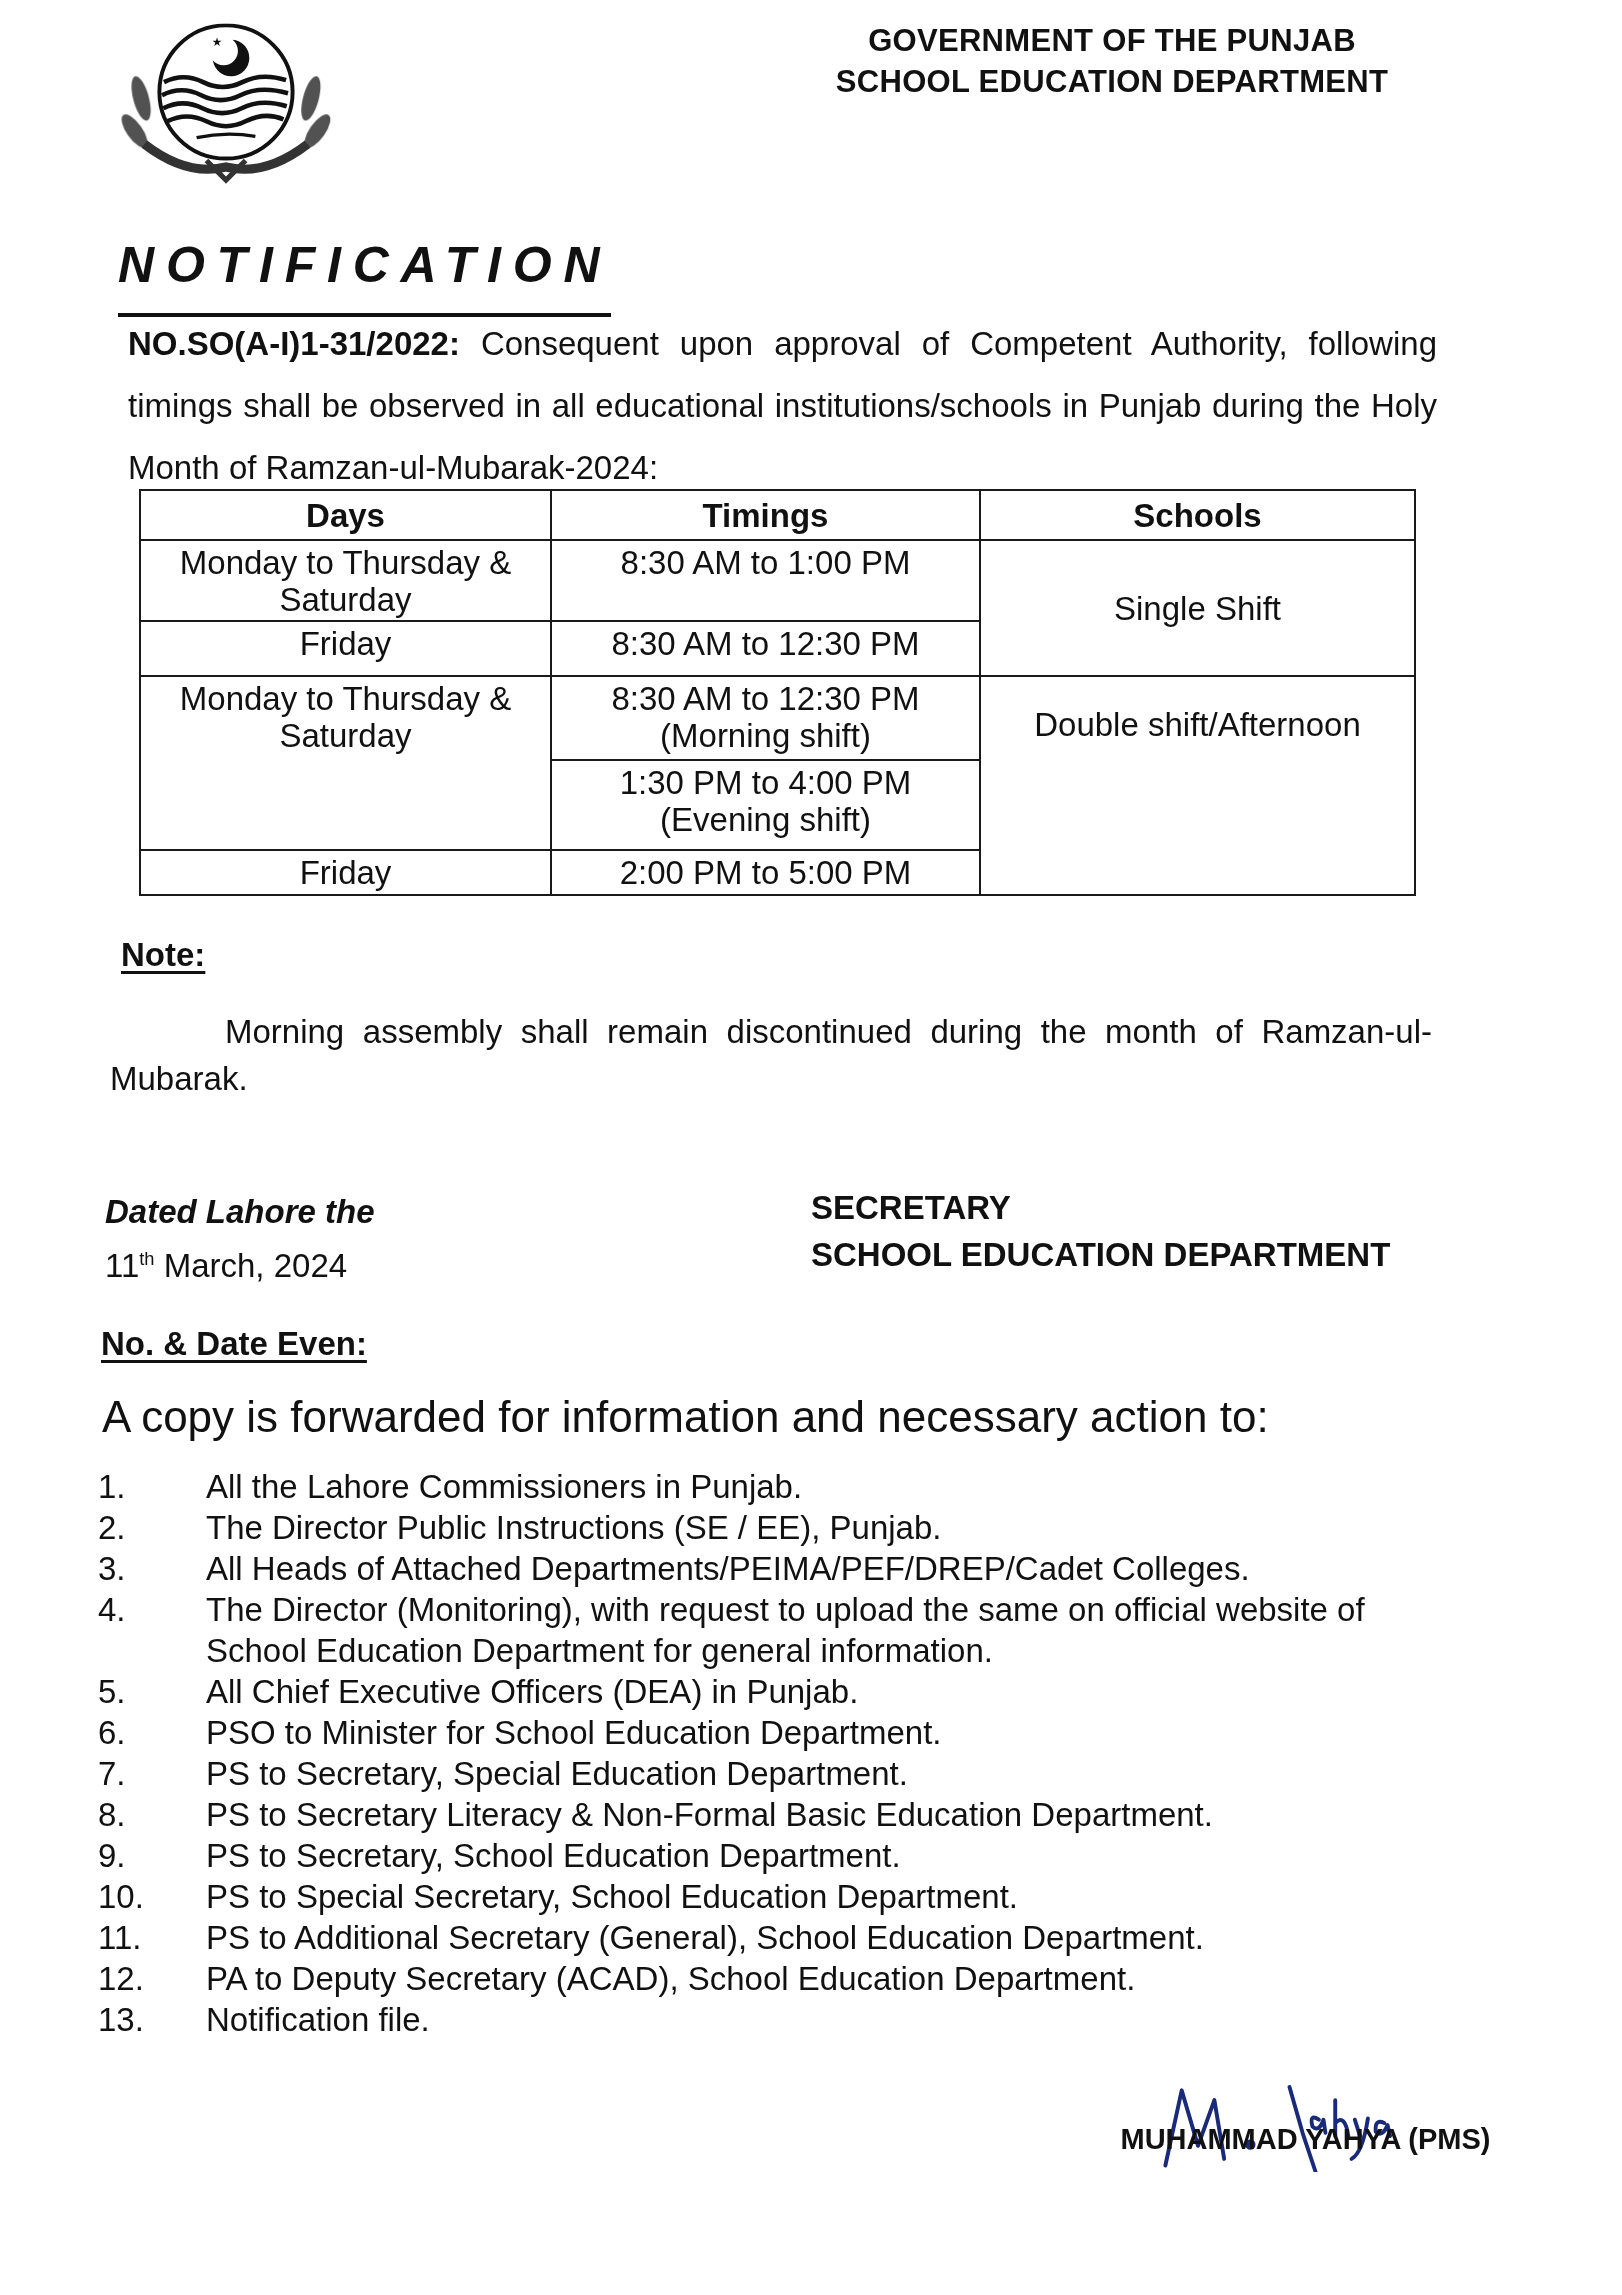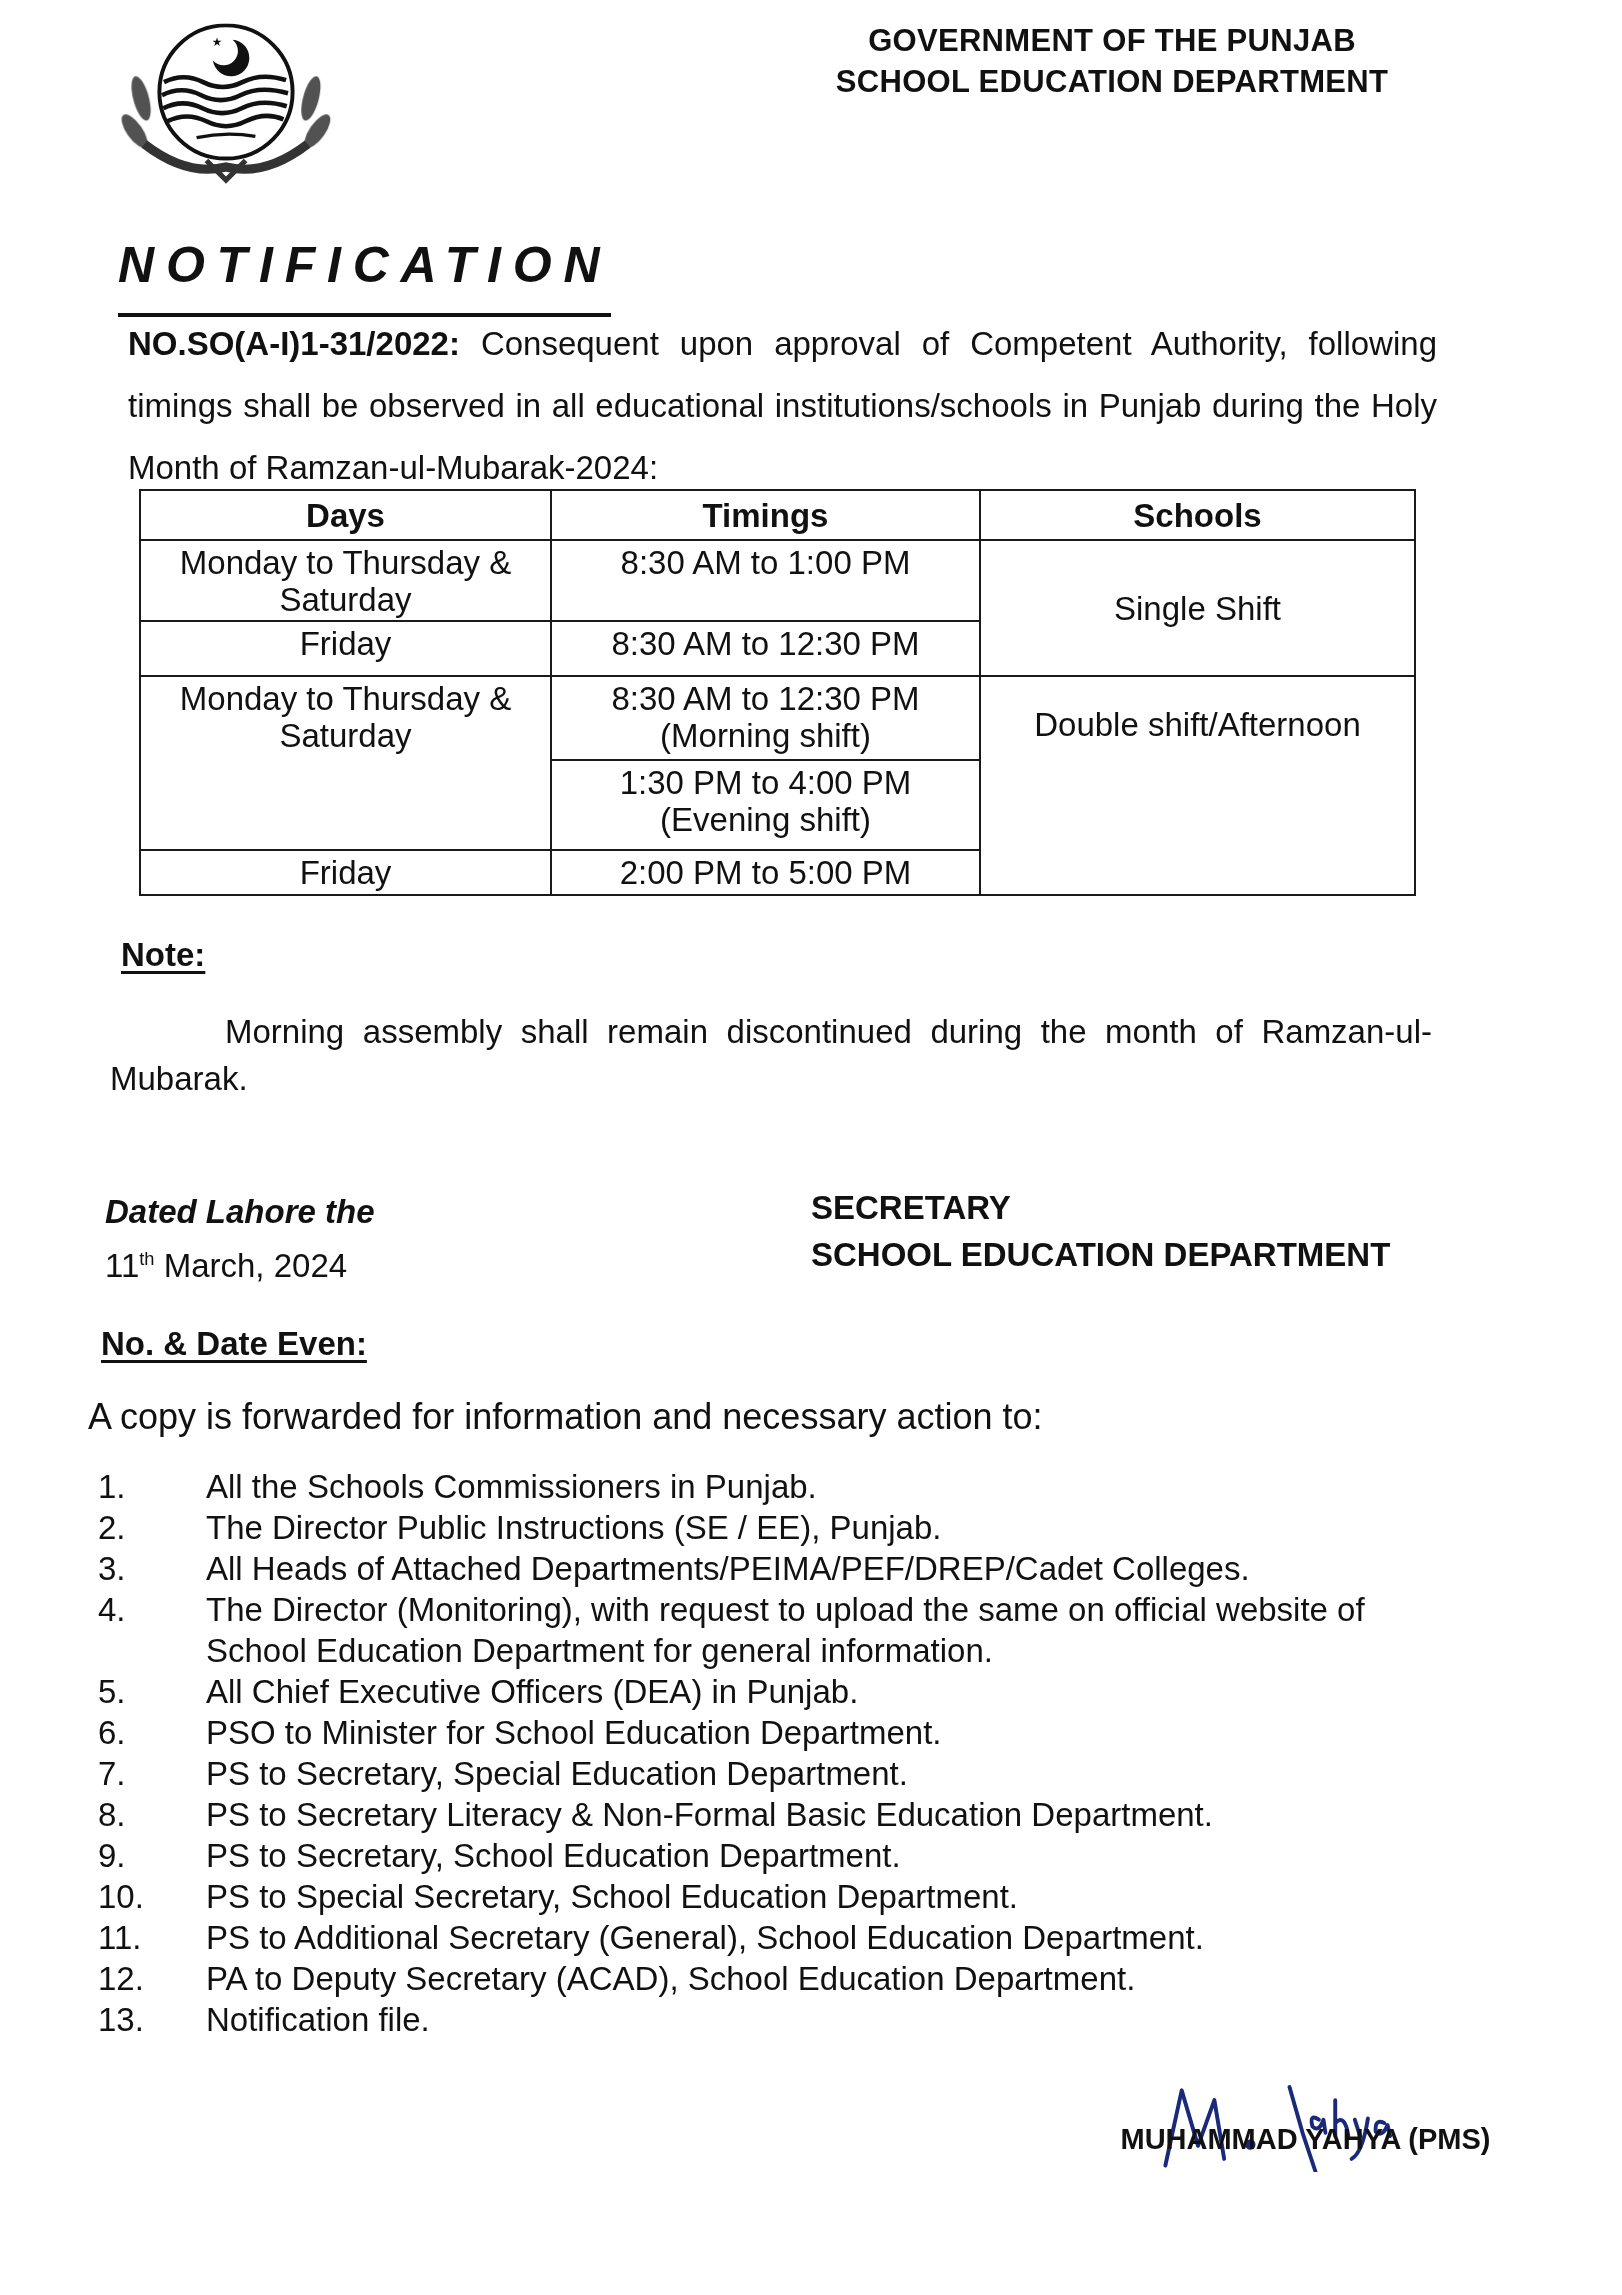--- a/index.html
+++ b/index.html
@@ -103,22 +103,22 @@
 
   
   .even-label {
     left: 101px; top: 1325px;
     font-size: 33px; font-weight: bold;
     text-decoration: underline;
     text-decoration-thickness: 3.3px;
     text-underline-offset: 5.2px;
   }
   .forward-text {
-    left: 88px; top: 1394px;
-    font-size: 36px; line-height: 46px;
+    left: 102px; top: 1394px;
+    font-size: 44px; line-height: 46px;
   }
 
   
   .dist-list {
     left: 98px; top: 1466px; width: 1341px;
     margin: 0; padding: 0; list-style: none;
     font-size: 33px;
   }
   .dist-list li {
     display: flex;
@@ -233,21 +233,21 @@
   <div>SECRETARY</div>
   <div>SCHOOL EDUCATION DEPARTMENT</div>
 </div>
 
 <div class="abs even-label">No. &amp; Date Even:</div>
 <div class="abs forward-text">A copy is forwarded for information and necessary action to:</div>
 
 <ol class="abs dist-list">
   <li>
       <span class="num">1.</span>
-      <span class="txt">All the Schools Commissioners in Punjab.</span>
+      <span class="txt">All the Lahore Commissioners in Punjab.</span>
     </li>
   <li>
       <span class="num">2.</span>
       <span class="txt">The Director Public Instructions (SE / EE), Punjab.</span>
     </li>
   <li>
       <span class="num">3.</span>
       <span class="txt">All Heads of Attached Departments/PEIMA/PEF/DREP/Cadet Colleges.</span>
     </li>
   <li>

